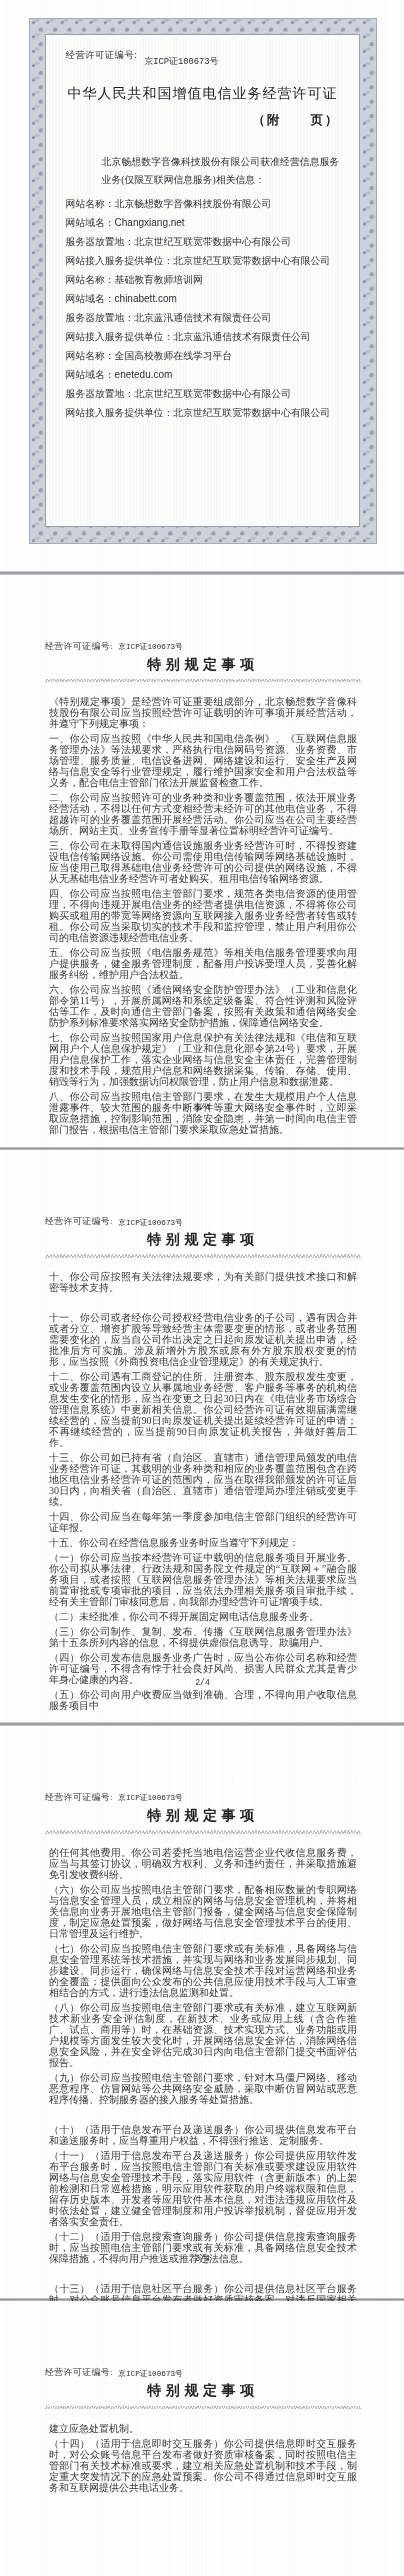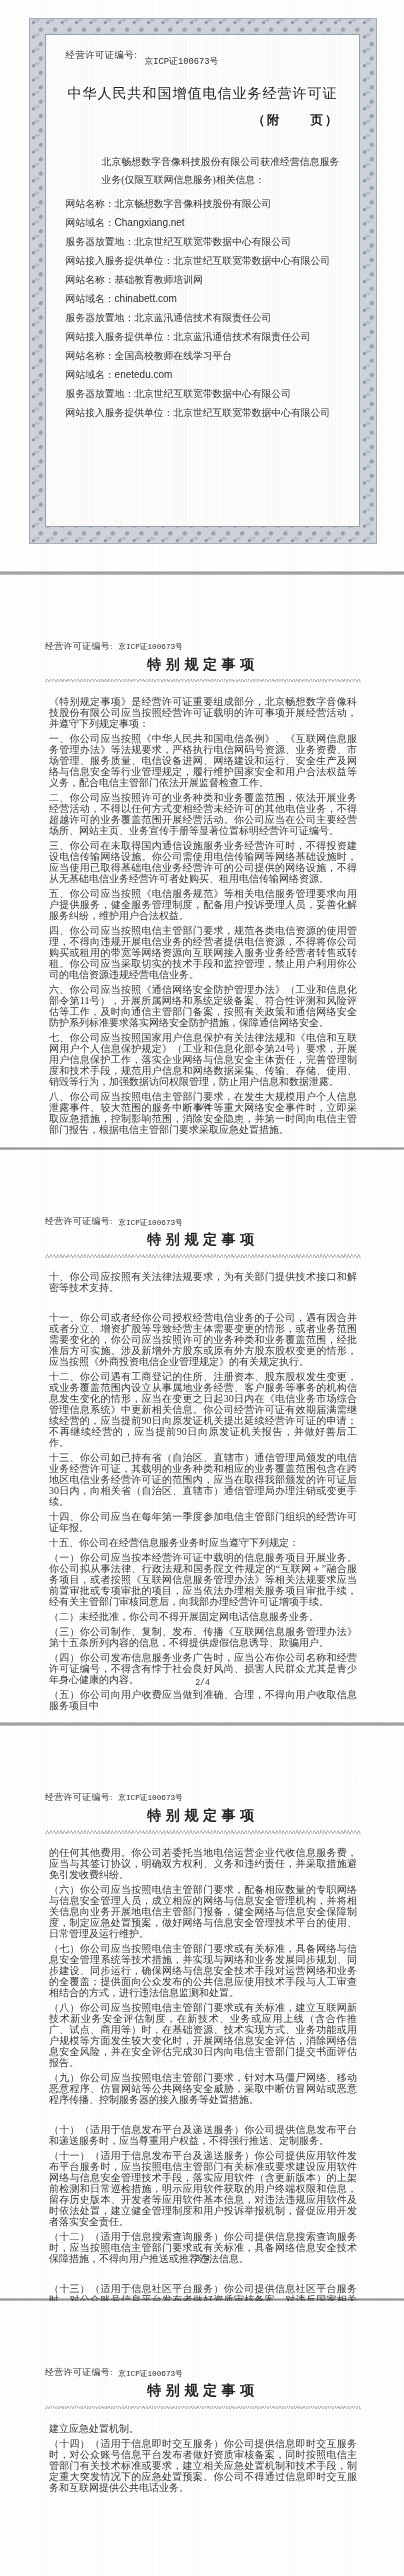--- a/index.html
+++ b/index.html
@@ -126,43 +126,43 @@
       <span class="prov-no-value">京ICP证100673号</span>
     </div>
     <div class="prov-title">特别规定事项</div>
     <div class="zigzag"></div>
     <div class="prov-body">
 
     <p>《特别规定事项》是经营许可证重要组成部分，北京畅想数字音像科技股份有限公司应当按照经营许可证载明的许可事项开展经营活动，并遵守下列规定事项：</p>
         <p>一、你公司应当按照《中华人民共和国电信条例》、《互联网信息服务管理办法》等法规要求，严格执行电信网码号资源、业务资费、市场管理、服务质量、电信设备进网、网络建设和运行、安全生产及网络与信息安全等行业管理规定，履行维护国家安全和用户合法权益等义务，配合电信主管部门依法开展监督检查工作。</p>
         <p>二、你公司应当按照许可的业务种类和业务覆盖范围，依法开展业务经营活动，不得以任何方式变相经营未经许可的其他电信业务，不得超越许可的业务覆盖范围开展经营活动。你公司应当在公司主要经营场所、网站主页、业务宣传手册等显著位置标明经营许可证编号。</p>
         <p>三、你公司在未取得国内通信设施服务业务经营许可时，不得投资建设电信传输网络设施。你公司需使用电信传输网等网络基础设施时，应当使用已取得基础电信业务经营许可的公司提供的网络设施，不得从无基础电信业务经营许可者处购买、租用电信传输网络资源。</p>
+        <p>四、你公司应当按照电信主管部门要求，规范各类电信资源的使用管理，不得向违规开展电信业务的经营者提供电信资源，不得将你公司购买或租用的带宽等网络资源向互联网接入服务业务经营者转售或转租。你公司应当采取切实的技术手段和监控管理，禁止用户利用你公司的电信资源违规经营电信业务。</p>
         <p>五、你公司应当按照《电信服务规范》等相关电信服务管理要求向用户提供服务，健全服务管理制度，配备用户投诉受理人员，妥善化解服务纠纷，维护用户合法权益。</p>
-        <p>四、你公司应当按照电信主管部门要求，规范各类电信资源的使用管理，不得向违规开展电信业务的经营者提供电信资源，不得将你公司购买或租用的带宽等网络资源向互联网接入服务业务经营者转售或转租。你公司应当采取切实的技术手段和监控管理，禁止用户利用你公司的电信资源违规经营电信业务。</p>
         <p>六、你公司应当按照《通信网络安全防护管理办法》（工业和信息化部令第11号），开展所属网络和系统定级备案、符合性评测和风险评估等工作，及时向通信主管部门备案，按照有关政策和通信网络安全防护系列标准要求落实网络安全防护措施，保障通信网络安全。</p>
         <p>七、你公司应当按照国家用户信息保护有关法律法规和《电信和互联网用户个人信息保护规定》（工业和信息化部令第24号）要求，开展用户信息保护工作，落实企业网络与信息安全主体责任，完善管理制度和技术手段，规范用户信息和网络数据采集、传输、存储、使用、销毁等行为，加强数据访问权限管理，防止用户信息和数据泄露。</p>
         <p>八、你公司应当按照电信主管部门要求，在发生大规模用户个人信息泄露事件、较大范围的服务中断事件等重大网络安全事件时，立即采取应急措施，控制影响范围，消除安全隐患，并第一时间向电信主管部门报告，根据电信主管部门要求采取应急处置措施。</p>
       </div>
     <div class="page-num">1/4</div>
   </div>
 
   <div class="page-sep"></div>
 
   <div class="page">
     <div class="prov-no-row">
       <span class="prov-no-label">经营许可证编号:</span>
       <span class="prov-no-value">京ICP证100673号</span>
     </div>
     <div class="prov-title">特别规定事项</div>
     <div class="zigzag"></div>
     <div class="prov-body">
 
         <p>十、你公司应按照有关法律法规要求，为有关部门提供技术接口和解密等技术支持。</p>
         <p></p>
-        <p>十一、你公司或者经你公司授权经营电信业务的子公司，遇有因合并或者分立、增资扩股等导致经营主体需要变更的情形，或者业务范围需要变化的，你公司应当按照许可的业务种类和业务覆盖范围，经批准后方可实施。涉及新增外方股东或原有外方股东股权变更的情形，应当按照《外商投资电信企业管理规定》的有关规定执行。</p>
+        <p>十一、你公司或者经你公司授权经营电信业务的子公司，遇有因合并或者分立、增资扩股等导致经营主体需要变更的情形，或者业务范围需要变化的，应当自公司作出决定之日起向原发证机关提出申请，经批准后方可实施。涉及新增外方股东或原有外方股东股权变更的情形，应当按照《外商投资电信企业管理规定》的有关规定执行。</p>
         <p>十二、你公司遇有工商登记的住所、注册资本、股东股权发生变更，或业务覆盖范围内设立从事属地业务经营、客户服务等事务的机构信息发生变化的情形，应当在变更之日起30日内在《电信业务市场综合管理信息系统》中更新相关信息。你公司经营许可证有效期届满需继续经营的，应当提前90日向原发证机关提出延续经营许可证的申请；不再继续经营的，应当提前90日向原发证机关报告，并做好善后工作。</p>
         <p>十三、你公司如已持有省（自治区、直辖市）通信管理局颁发的电信业务经营许可证，其载明的业务种类和相应的业务覆盖范围包含在跨地区电信业务经营许可证的范围内，应当在取得我部颁发的许可证后30日内，向相关省（自治区、直辖市）通信管理局办理注销或变更手续。</p>
         <p>十四、你公司应当在每年第一季度参加电信主管部门组织的经营许可证年报。</p>
         <p>十五、你公司在经营信息服务业务时应当遵守下列规定：</p>
         <p>（一）你公司应当按本经营许可证中载明的信息服务项目开展业务。你公司拟从事法律、行政法规和国务院文件规定的“互联网＋”融合服务项目，或者按照《互联网信息服务管理办法》等相关法规要求应当前置审批或专项审批的项目，应当依法办理相关服务项目审批手续，经有关主管部门审核同意后，向我部办理经营许可证增项手续。</p>
         <p>（二）未经批准，你公司不得开展固定网电话信息服务业务。</p>
         <p>（三）你公司制作、复制、发布、传播《互联网信息服务管理办法》第十五条所列内容的信息，不得提供虚假信息诱导、欺骗用户。</p>
         <p>（四）你公司发布信息服务业务广告时，应当公布你公司名称和经营许可证编号，不得含有悖于社会良好风尚、损害人民群众尤其是青少年身心健康的内容。</p>
         <p>（五）你公司向用户收费应当做到准确、合理，不得向用户收取信息服务项目中</p>
       </div>

